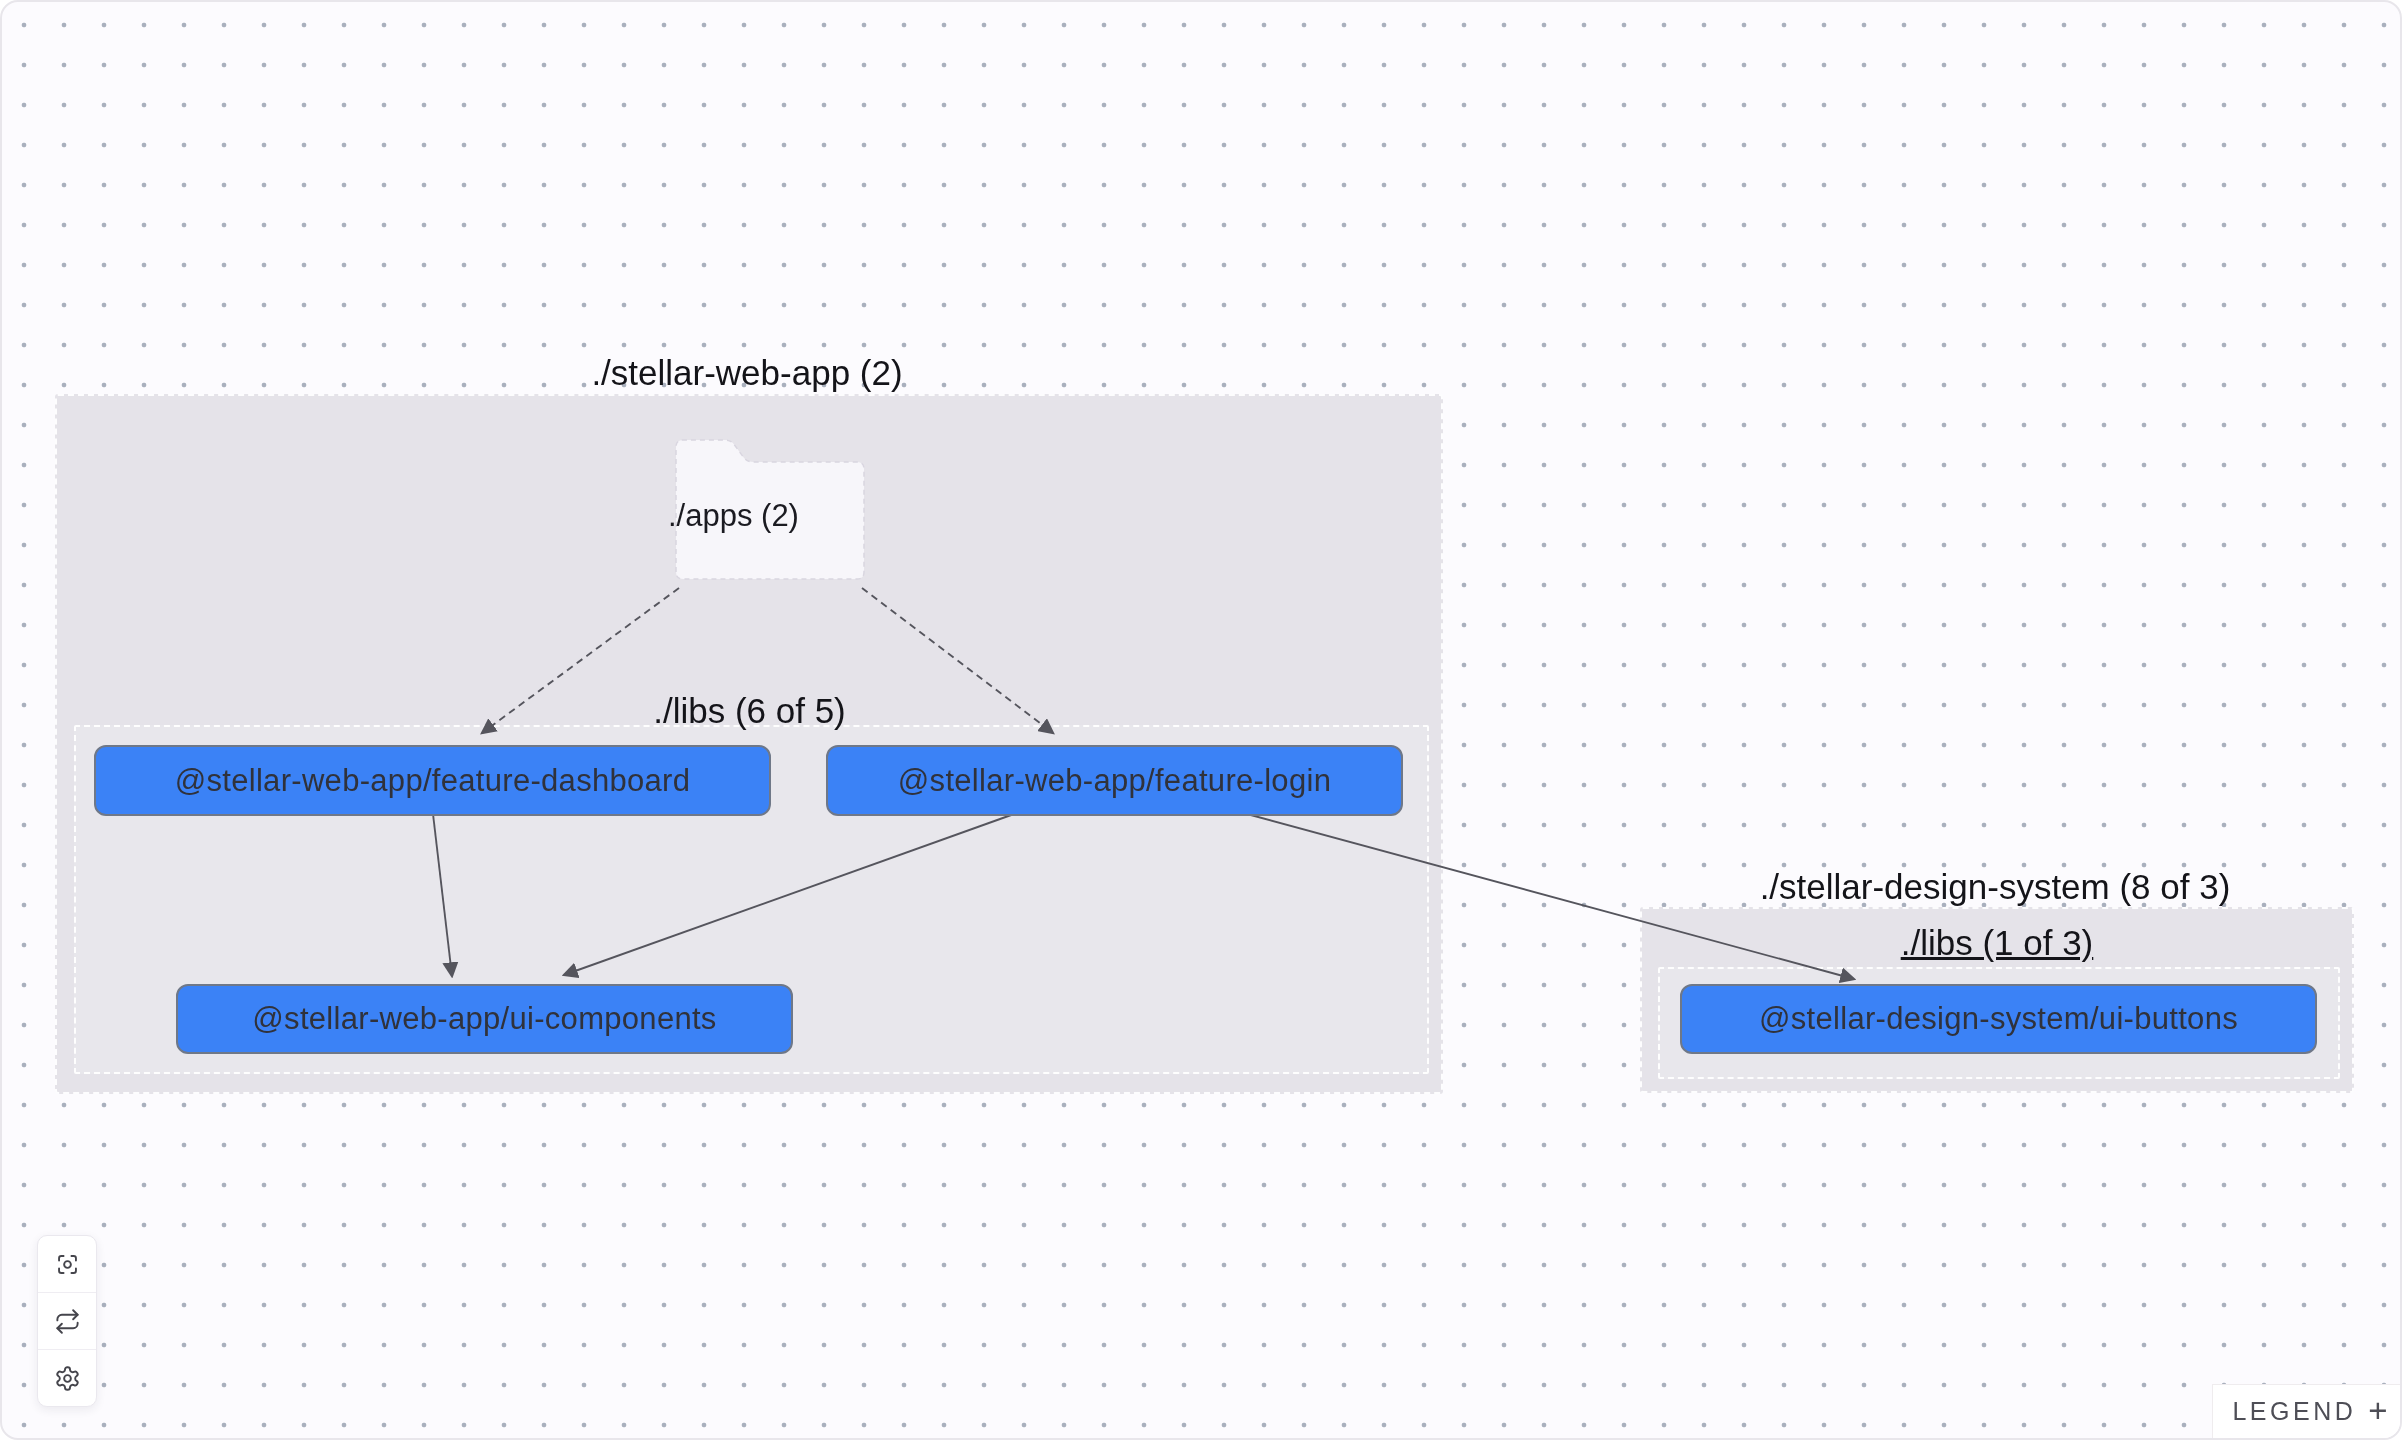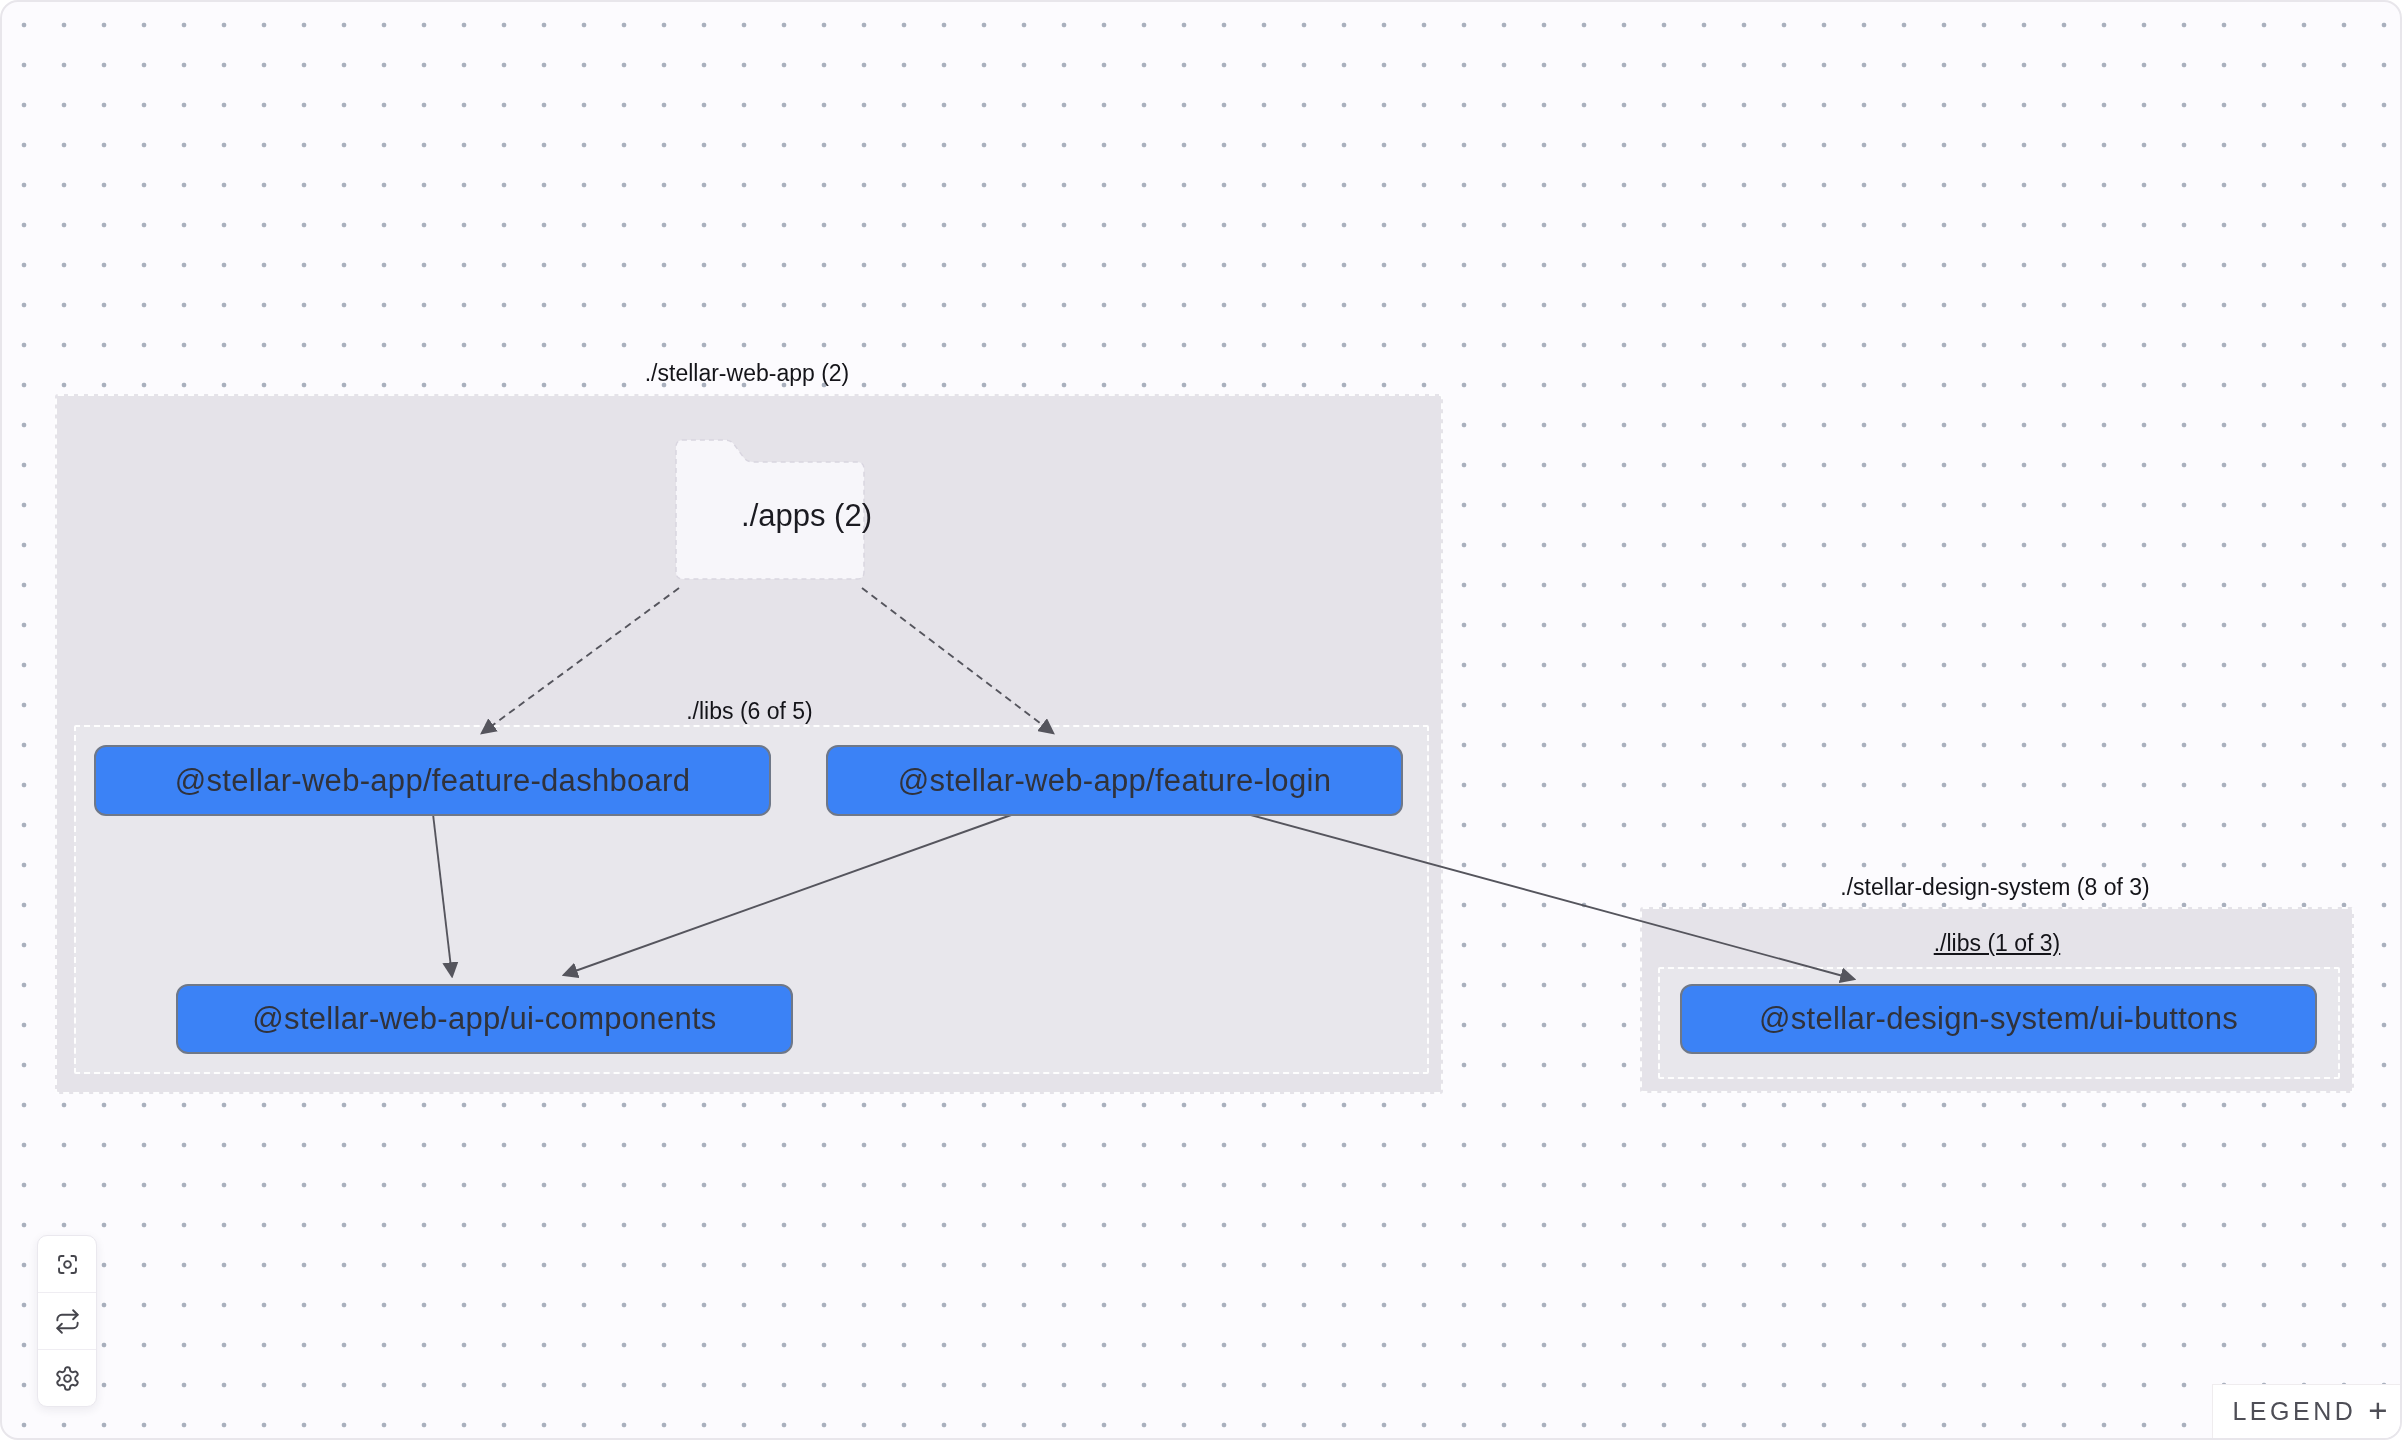--- a/index.html
+++ b/index.html
@@ -34,40 +34,40 @@
   .subgroup {
     position: absolute;
     border: 2px dashed rgba(255,255,255,0.95);
     background: rgba(255,255,255,0.14);
     border-radius: 2px;
     z-index: 2;
   }
   .group-label, .subgroup-label {
     position: absolute;
     text-align: center;
-    font-size: 23px;
+    font-size: 35px;
     line-height: 38px;
     color: #141419;
     z-index: 4;
     white-space: nowrap;
   }
   #g-webapp        { left: 53px;   top: 392px; width: 1384px; height: 696px; }
   #lbl-webapp      { left: 53px;   top: 352px; width: 1384px; }
   #sg-webapp-libs  { left: 72px;   top: 723px; width: 1351px; height: 345px; }
   #lbl-webapp-libs { left: 72px;   top: 690px; width: 1351px; }
   #g-design        { left: 1638px; top: 905px; width: 710px;  height: 182px; }
   #lbl-design      { left: 1638px; top: 866px; width: 710px; }
   #sg-design-libs  { left: 1656px; top: 965px; width: 678px;  height: 108px; }
   #lbl-design-libs { left: 1656px; top: 922px; width: 678px; text-decoration: underline; }
 
   
   #folder-apps-svg { position: absolute; left: 666px; top: 428px; z-index: 3; }
   #folder-apps-label {
     position: absolute; left: 666px; top: 496px; width: 204px;
-    text-align: right; font-size: 31px; color: #1b1b21; z-index: 4; white-space: nowrap;
+    text-align: left; font-size: 31px; color: #1b1b21; z-index: 4; white-space: nowrap;
   }
 
   
   .node {
     position: absolute;
     display: flex; align-items: center; justify-content: center;
     background: #3b82f6;
     border: 2px solid #6f7888;
     border-radius: 12px;
     font-size: 31px;

